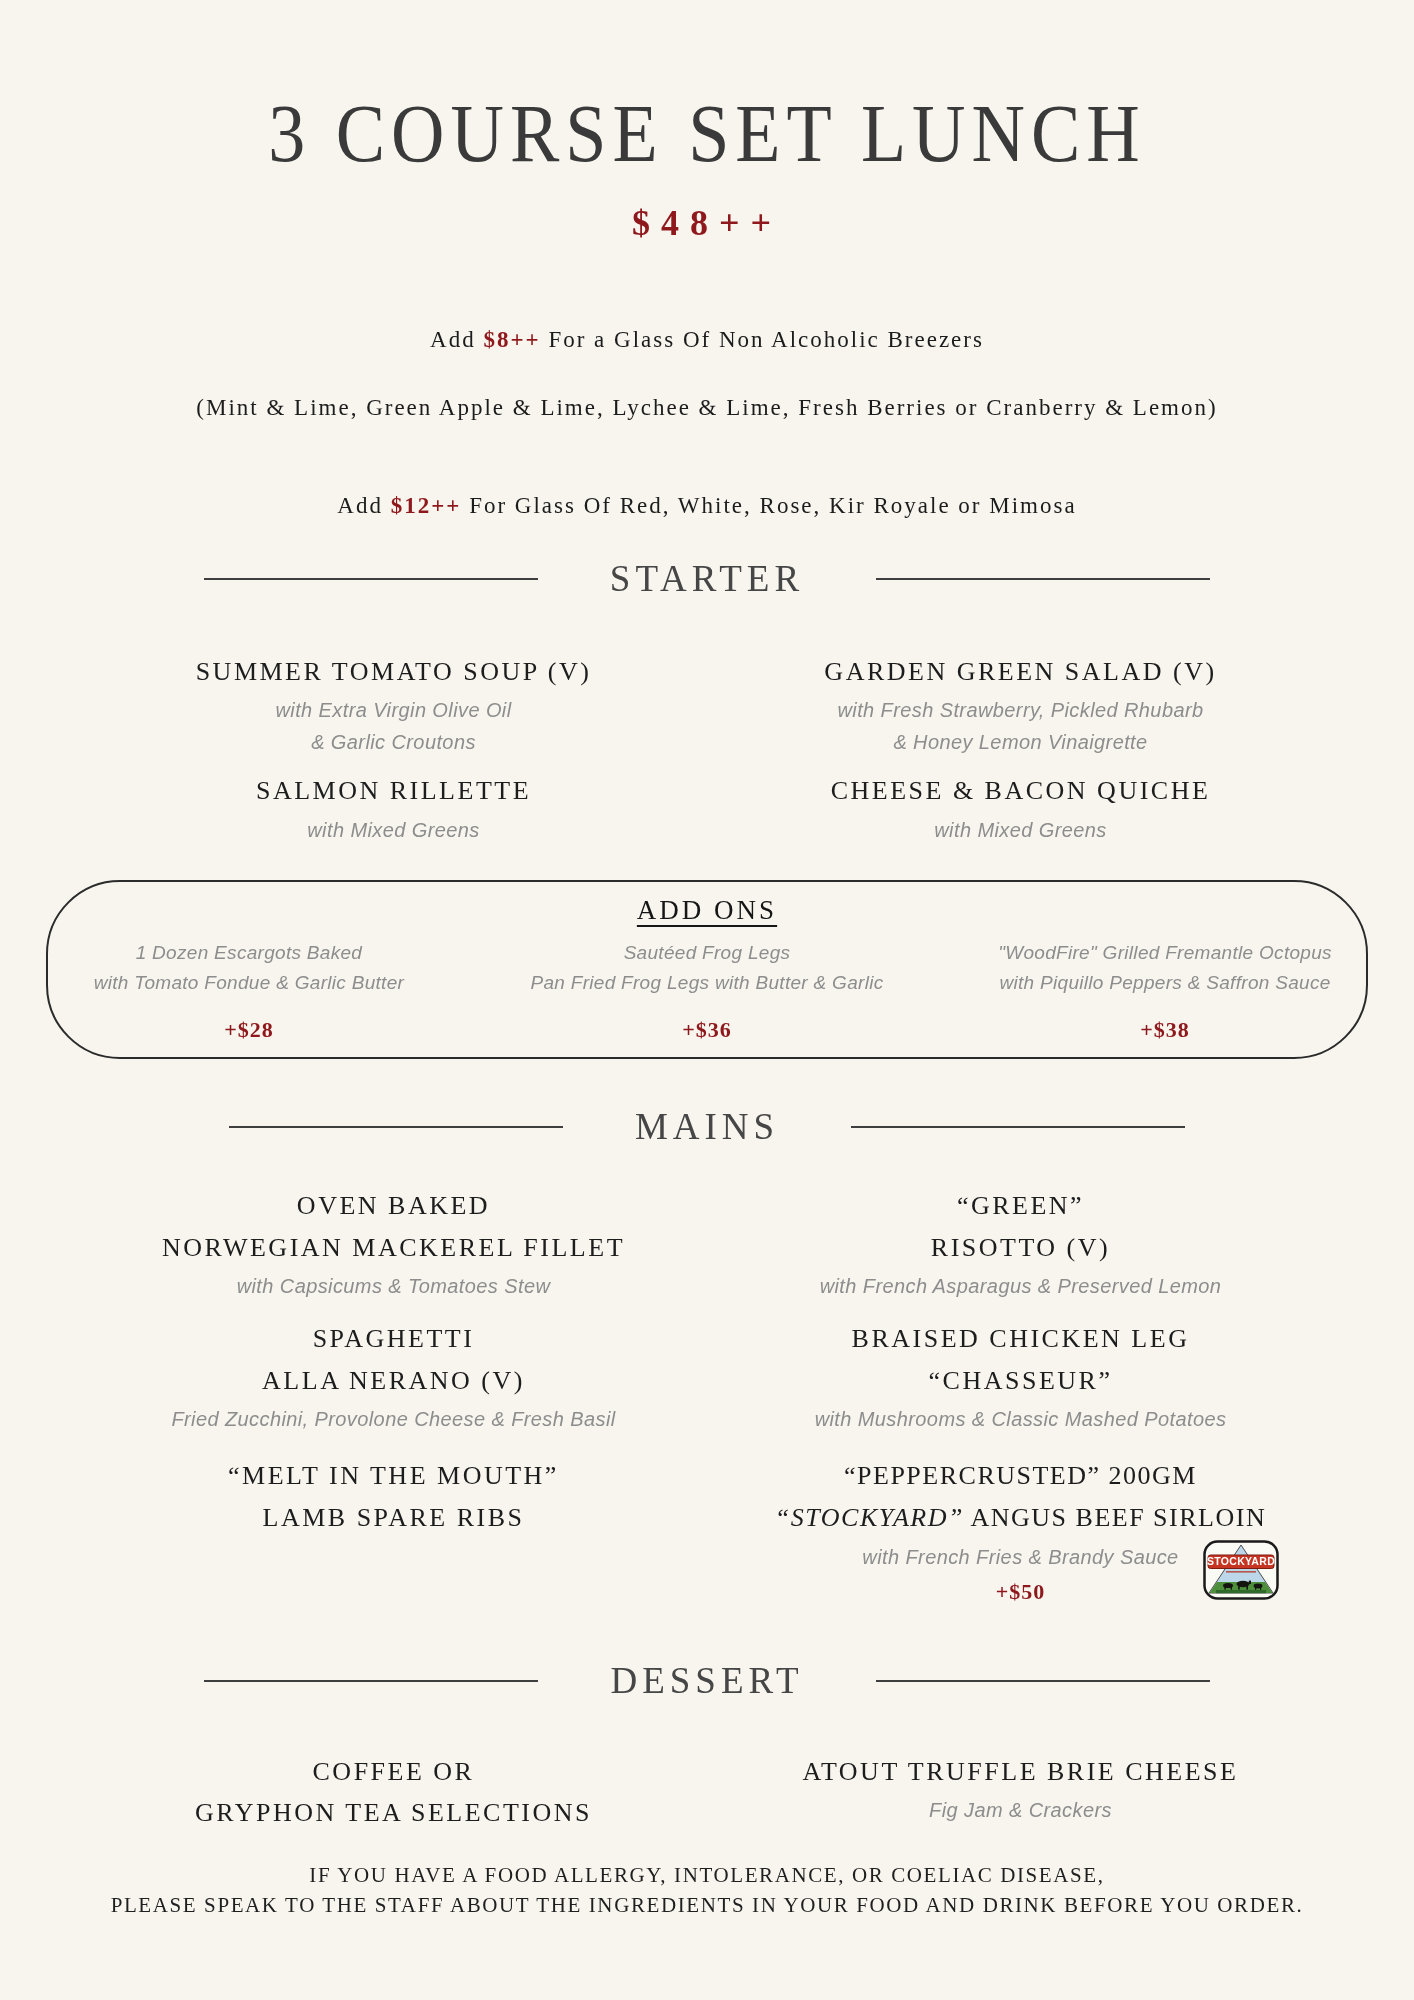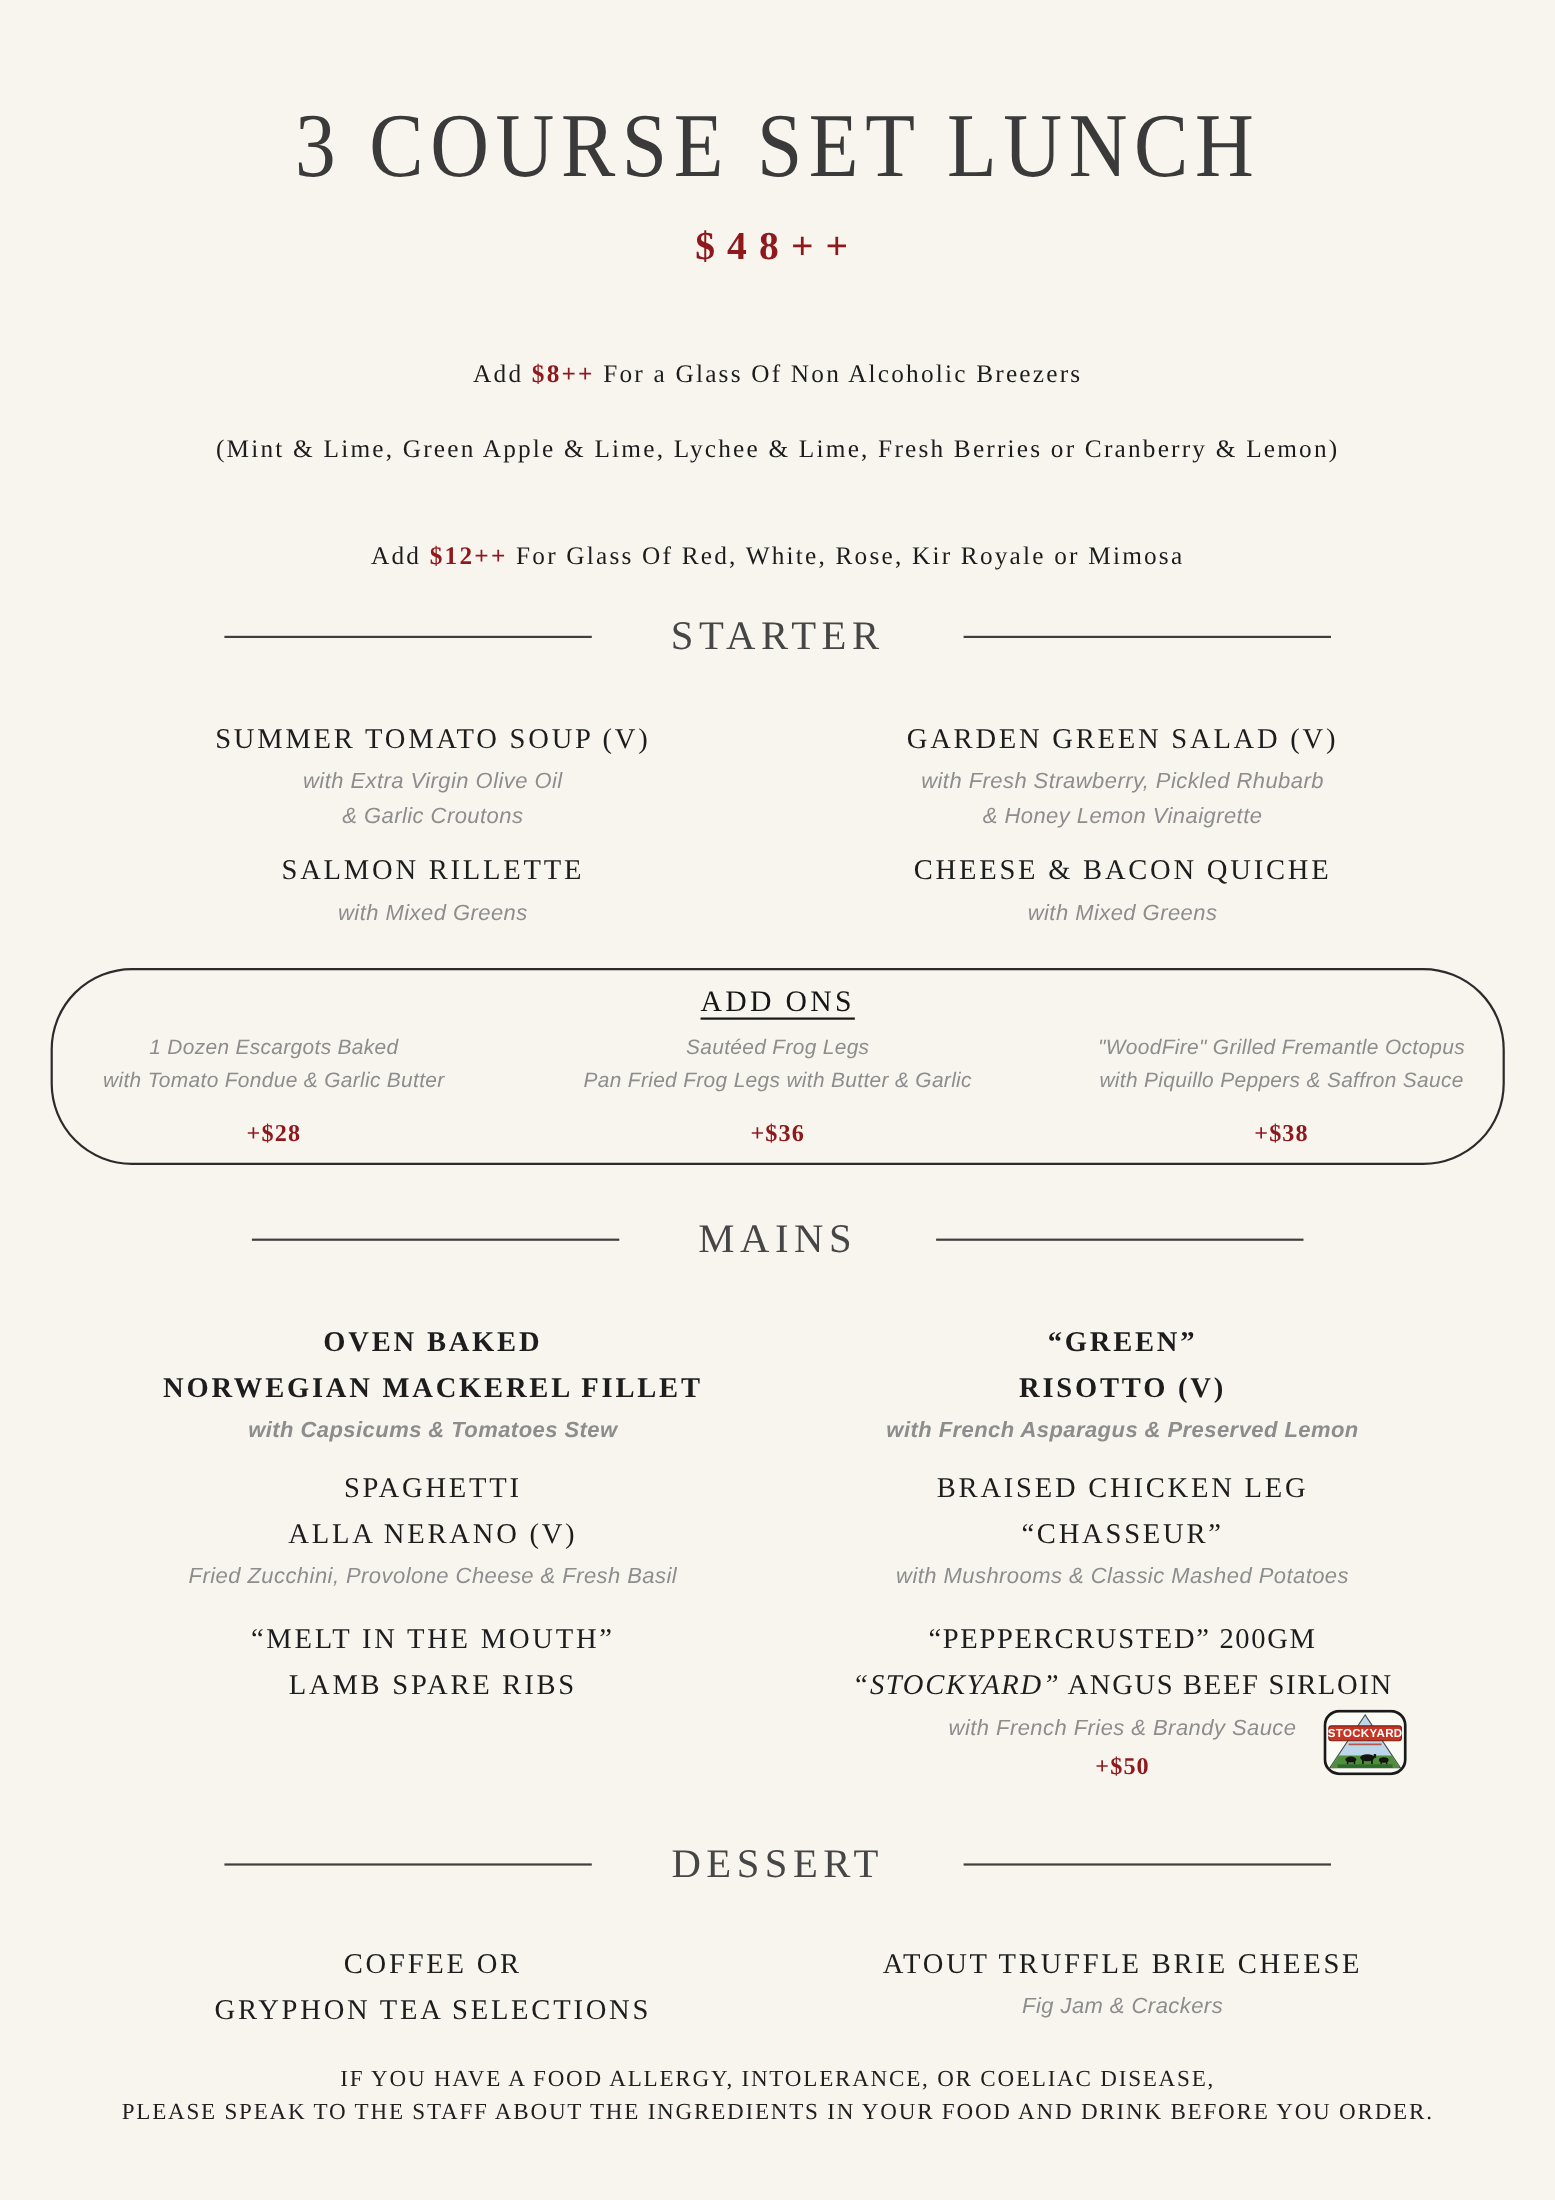--- a/index.html
+++ b/index.html
@@ -97,21 +97,21 @@
   .item-price {
     margin-top: 6px;
     font-size: 22px;
     font-weight: 700;
     letter-spacing: 1px;
     line-height: 26px;
     color: #8e181c;
   }
   .starters-1 { margin-top: 50px; }
   .starters-2 { margin-top: 12px; }
-  .mains-1 { margin-top: 50px; font-weight: bold; }
+  .mains-1 { margin-top: 36px; }
   .mains-2 { margin-top: 16px; }
   .mains-3 { margin-top: 20px; }
   .desserts-1 { margin-top: 48px; }
   .desserts-2 { margin-top: 14px; }
 
   
   .addons {
     margin: 34px 46px 0;
     border: 2px solid #2b2b2b;
     border-radius: 74px;

